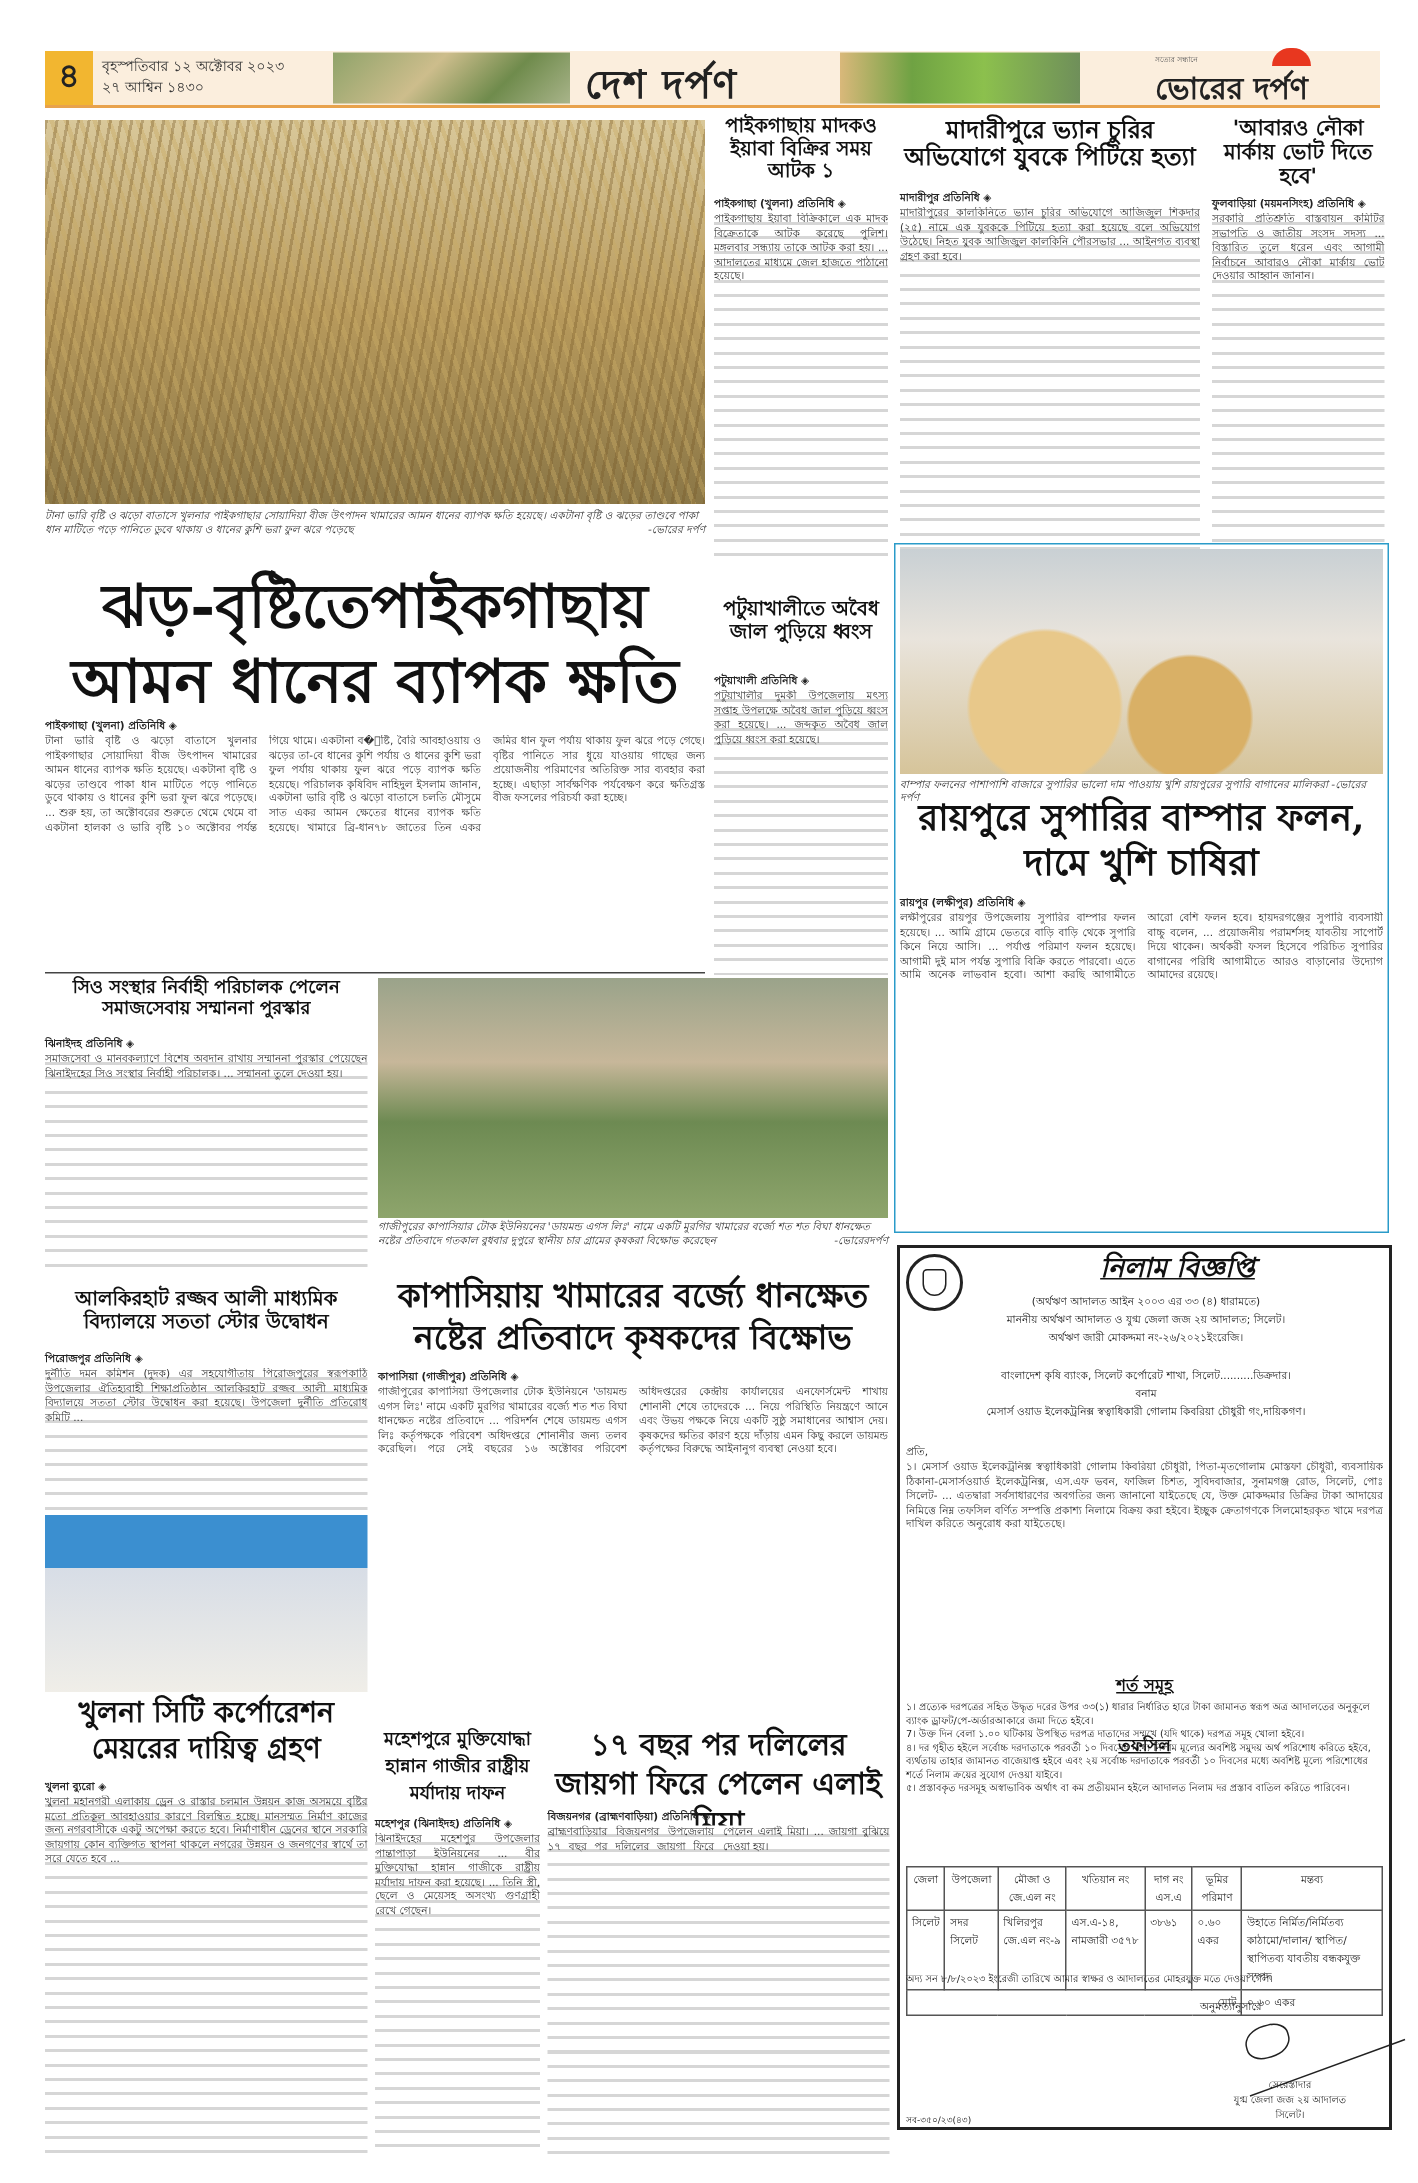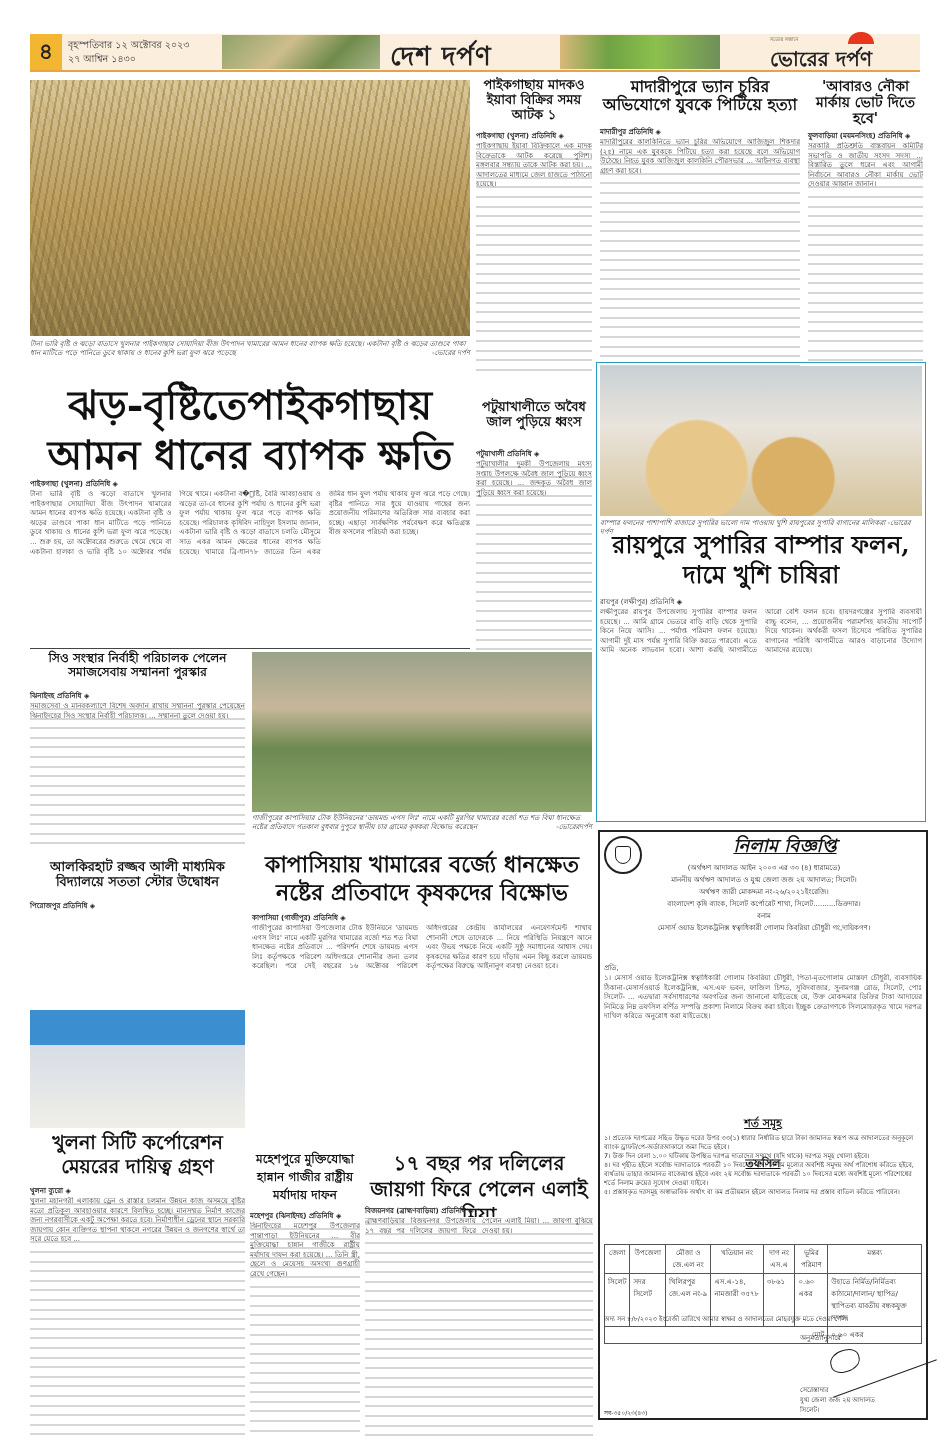--- a/index.html
+++ b/index.html
@@ -78,40 +78,41 @@
 </div>
 
 <div class="abs box" style="left:596px;top:362px;width:330px;height:460px"></div>
 <div class="abs" style="left:600px;top:366px;width:322px;height:150px;background:
  radial-gradient(circle at 30% 70%,#e8c88a 0 20%,transparent 21%),
  radial-gradient(circle at 60% 75%,#d9b066 0 18%,transparent 19%),
  linear-gradient(180deg,#c9d0d4,#e9e4dc 40%,#d6c49a)"></div>
 <div class="abs cap" style="left:600px;top:519px;width:322px">বাম্পার ফলনের পাশাপাশি বাজারে সুপারির ভালো দাম পাওয়ায় খুশি রায়পুরের সুপারি বাগানের মালিকরা -ভোরের দর্পণ</div>
 <div class="abs hl" style="left:600px;top:530px;width:322px;font-size:24px;line-height:30px">রায়পুরে সুপারির বাম্পার ফলন, দামে খুশি চাষিরা</div>
 <div class="abs" style="left:600px;top:596px;width:322px">
-  <div style="font-size:7px;font-weight:normal">রায়পুর (লক্ষীপুর) প্রতিনিধি ◈</div>
+  <div style="font-size:7px;font-weight:bold">রায়পুর (লক্ষীপুর) প্রতিনিধি ◈</div>
   <div class="body" style="height:215px;column-count:2;column-gap:8px">লক্ষীপুরের রায়পুর উপজেলায় সুপারির বাম্পার ফলন হয়েছে। ... আমি গ্রামে ভেতরে বাড়ি বাড়ি থেকে সুপারি কিনে নিয়ে আসি। ... পর্যাপ্ত পরিমাণ ফলন হয়েছে। আগামী দুই মাস পর্যন্ত সুপারি বিক্রি করতে পারবো। এতে আমি অনেক লাভবান হবো। আশা করছি আগামীতে আরো বেশি ফলন হবে। হায়দরগঞ্জের সুপারি ব্যবসায়ী বাচ্চু বলেন, ... প্রয়োজনীয় পরামর্শসহ যাবতীয় সাপোর্ট দিয়ে থাকেন। অর্থকরী ফসল হিসেবে পরিচিত সুপারির বাগানের পরিধি আগামীতে আরও বাড়ানোর উদ্যোগ আমাদের রয়েছে।</div>
 </div>
 
 <div class="abs hl" style="left:30px;top:652px;width:215px;font-size:12px">সিও সংস্থার নির্বাহী পরিচালক পেলেন সমাজসেবায় সম্মাননা পুরস্কার</div>
 <div class="abs" style="left:30px;top:690px;width:215px">
   <div style="font-size:7px;font-weight:bold">ঝিনাইদহ প্রতিনিধি ◈</div>
   <div class="body lines" style="height:148px">সমাজসেবা ও মানবকল্যাণে বিশেষ অবদান রাখায় সম্মাননা পুরস্কার পেয়েছেন ঝিনাইদহের সিও সংস্থার নির্বাহী পরিচালক। ... সম্মাননা তুলে দেওয়া হয়।</div>
 </div>
 
 <div class="abs" style="left:252px;top:652px;width:340px;height:160px;background:
  linear-gradient(180deg,#9aa38a,#c7b79a 35%,#6d8a52 60%,#8ea56c)"></div>
 <div class="abs cap" style="left:252px;top:814px;width:340px">
   <span>গাজীপুরের কাপাসিয়ার টোক ইউনিয়নের 'ডায়মন্ড এগস লিঃ' নামে একটি মুরগির খামারের বর্জ্যে শত শত বিঘা ধানক্ষেত নষ্টের প্রতিবাদে গতকাল বুধবার দুপুরে স্থানীয় চার গ্রামের কৃষকরা বিক্ষোভ করেছেন</span>
   <span style="float:right">-ভোরেরদর্পণ</span>
 </div>
 
 <div class="abs hl" style="left:30px;top:860px;width:215px;font-size:13px">আলকিরহাট রজ্জব আলী মাধ্যমিক বিদ্যালয়ে সততা স্টোর উদ্বোধন</div>
 <div class="abs" style="left:30px;top:900px;width:215px">
   <div style="font-size:7px;font-weight:bold">পিরোজপুর প্রতিনিধি ◈</div>
+  <div class="body lines" style="height:100px">দুর্নীতি দমন কমিশন (দুদক) এর সহযোগীতায় পিরোজপুরের স্বরূপকাঠি উপজেলার ঐতিহ্যবাহী শিক্ষাপ্রতিষ্ঠান আলকিরহাট রজ্জব আলী মাধ্যমিক বিদ্যালয়ে সততা স্টোর উদ্বোধন করা হয়েছে। উপজেলা দুর্নীতি প্রতিরোধ কমিটি ...</div>
 </div>
 <div class="abs" style="left:30px;top:1010px;width:215px;height:118px;background:linear-gradient(180deg,#3b8fd0 0 30%,#d7dde6 30%,#f0eee8)"></div>
 
 <div class="abs hl" style="left:252px;top:850px;width:340px;font-size:22px;line-height:28px">কাপাসিয়ায় খামারের বর্জ্যে ধানক্ষেত নষ্টের প্রতিবাদে কৃষকদের বিক্ষোভ</div>
 <div class="abs" style="left:252px;top:912px;width:340px">
   <div style="font-size:7px;font-weight:bold">কাপাসিয়া (গাজীপুর) প্রতিনিধি ◈</div>
   <div class="body" style="height:230px;column-count:2;column-gap:8px">গাজীপুরের কাপাসিয়া উপজেলার টোক ইউনিয়নে 'ডায়মন্ড এগস লিঃ' নামে একটি মুরগির খামারের বর্জ্যে শত শত বিঘা ধানক্ষেত নষ্টের প্রতিবাদে ... পরিদর্শন শেষে ডায়মন্ড এগস লিঃ কর্তৃপক্ষকে পরিবেশ অধিদপ্তরে শোনানীর জন্য তলব করেছিল। পরে সেই বছরের ১৬ অক্টোবর পরিবেশ অধিদপ্তরের কেন্দ্রীয় কার্যালয়ের এনফোর্সমেন্ট শাখায় শোনানী শেষে তাদেরকে ... নিয়ে পরিস্থিতি নিয়ন্ত্রণে আনে এবং উভয় পক্ষকে নিয়ে একটি সুষ্ঠু সমাধানের আশ্বাস দেয়। কৃষকদের ক্ষতির কারণ হয়ে দাঁড়ায় এমন কিছু করলে ডায়মন্ড কর্তৃপক্ষের বিরুদ্ধে আইনানুগ ব্যবস্থা নেওয়া হবে।</div>
 </div>
 
 <div class="abs hl" style="left:30px;top:1130px;width:215px;font-size:19px;line-height:24px">খুলনা সিটি কর্পোরেশন মেয়রের দায়িত্ব গ্রহণ</div>
@@ -134,21 +135,21 @@
 
 <div class="abs notice" style="left:598px;top:830px;width:330px;height:590px"></div>
 <div class="abs" style="left:604px;top:836px;width:38px;height:38px;border:2px solid #222;border-radius:50%">
   <div style="margin:8px auto;width:16px;height:18px;border:1.5px solid #222;border-radius:3px 3px 8px 8px"></div>
 </div>
 <div class="abs hl" style="left:650px;top:836px;width:270px;font-size:18px;text-decoration:underline;font-style:italic">নিলাম বিজ্ঞপ্তি</div>
 <div class="abs" style="left:604px;top:862px;width:320px;font-size:7px;text-align:center;line-height:12px">
   <div>(অর্থঋণ আদালত আইন ২০০৩ এর ৩৩ (৪) ধারামতে)</div>
   <div>মাননীয় অর্থঋণ আদালত ও যুগ্ম জেলা জজ ২য় আদালত; সিলেট।</div>
   <div>অর্থঋণ জারী মোকদ্দমা নং-২৬/২০২১ইংরেজি।</div>
-  <div style="margin-top:0">বাংলাদেশ কৃষি ব্যাংক, সিলেট কর্পোরেট শাখা, সিলেট..........ডিক্রদার।</div>
+  <div style="margin-top:13px">বাংলাদেশ কৃষি ব্যাংক, সিলেট কর্পোরেট শাখা, সিলেট..........ডিক্রদার।</div>
   <div>বনাম</div>
   <div>মেসার্স ওয়াড ইলেকট্রনিক্স স্বত্বাধিকারী গোলাম কিবরিয়া চৌধুরী গং,দায়িকগণ।</div>
 </div>
 <div class="abs" style="left:604px;top:962px;width:318px">
   <div style="font-size:7px">প্রতি,</div>
   <div class="body" style="height:150px">১। মেসার্স ওয়াড ইলেকট্রনিক্স স্বত্বাধিকারী গোলাম কিবরিয়া চৌধুরী, পিতা-মৃতগোলাম মোস্তফা চৌধুরী, ব্যবসায়িক ঠিকানা-মেসার্সওয়ার্ড ইলেকট্রনিক্স, এস.এফ ভবন, ফাজিল চিশত, সুবিদবাজার, সুনামগঞ্জ রোড, সিলেট, পোঃ সিলেট- ... এতদ্বারা সর্বসাধারণের অবগতির জন্য জানানো যাইতেছে যে, উক্ত মোকদ্দমার ডিক্রির টাকা আদায়ের নিমিত্তে নিম্ন তফসিল বর্ণিত সম্পত্তি প্রকাশ্য নিলামে বিক্রয় করা হইবে। ইচ্ছুক ক্রেতাগণকে সিলমোহরকৃত খামে দরপত্র দাখিল করিতে অনুরোধ করা যাইতেছে।</div>
 </div>
 <div class="abs hl" style="left:604px;top:1118px;width:318px;font-size:11px;text-decoration:underline">শর্ত সমূহ</div>
 <div class="abs" style="left:604px;top:1134px;width:318px;font-size:6.5px;line-height:9px">
   <div>১। প্রত্যেক দরপত্রের সহিত উদ্ধৃত দরের উপর ৩৩(১) ধারার নির্ধারিত হারে টাকা জামানত স্বরূপ অত্র আদালতের অনুকূলে ব্যাংক ড্রাফট/পে-অর্ডারআকারে জমা দিতে হইবে।</div>
@@ -180,18 +181,18 @@
   <tr>
     <td colspan="6" style="text-align:right">মোট</td>
     <td>০.৬০ একর</td>
   </tr>
 </tbody>
   </table>
 <div class="abs" style="left:604px;top:1314px;width:350px;font-size:6.5px">অদ্য সন ৮/৮/২০২৩ ইংরেজী তারিখে আমার স্বাক্ষর ও আদালতের মোহরযুক্ত মতে দেওয়া গেল।</div>
 <div class="abs" style="left:800px;top:1332px;font-size:7px">অনুমত্যানুসারে</div>
 <div class="abs" style="left:830px;top:1350px;width:30px;height:22px;border:1.5px solid #222;border-radius:50% 40% 50% 40%;transform:rotate(-15deg)"></div>
 <div class="abs" style="left:830px;top:1378px;width:110px;height:1px;background:#222;transform:rotate(-20deg)"></div>
-<div class="abs" style="left:800px;top:1385px;width:120px;font-size:6.5px;line-height:10px">
+<div class="abs" style="left:800px;top:1385px;width:120px;font-size:6.5px;text-align:center;line-height:10px">
   <div>সেরেস্তাদার</div>
   <div>যুগ্ম জেলা জজ ২য় আদালত</div>
   <div>সিলেট।</div>
 </div>
 <div class="abs" style="left:604px;top:1408px;font-size:6px">সব-৩৫০/২৩(৪৩)</div>
 
 </body></html>

